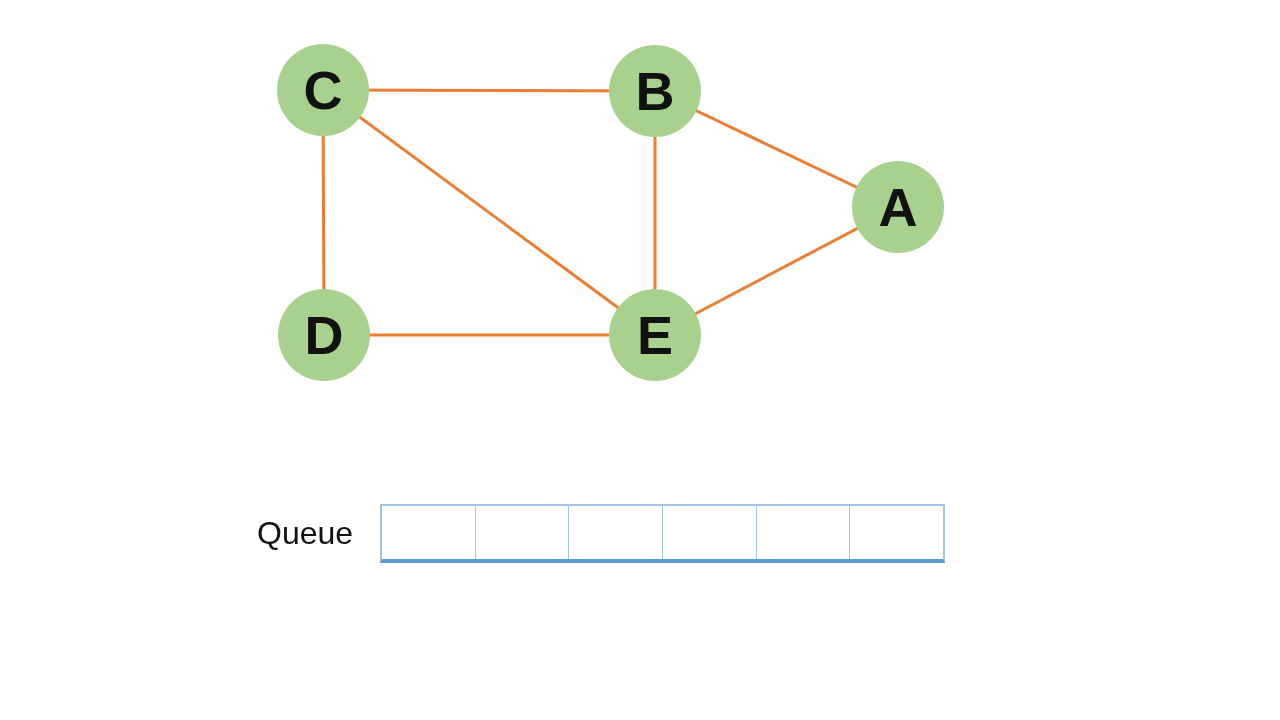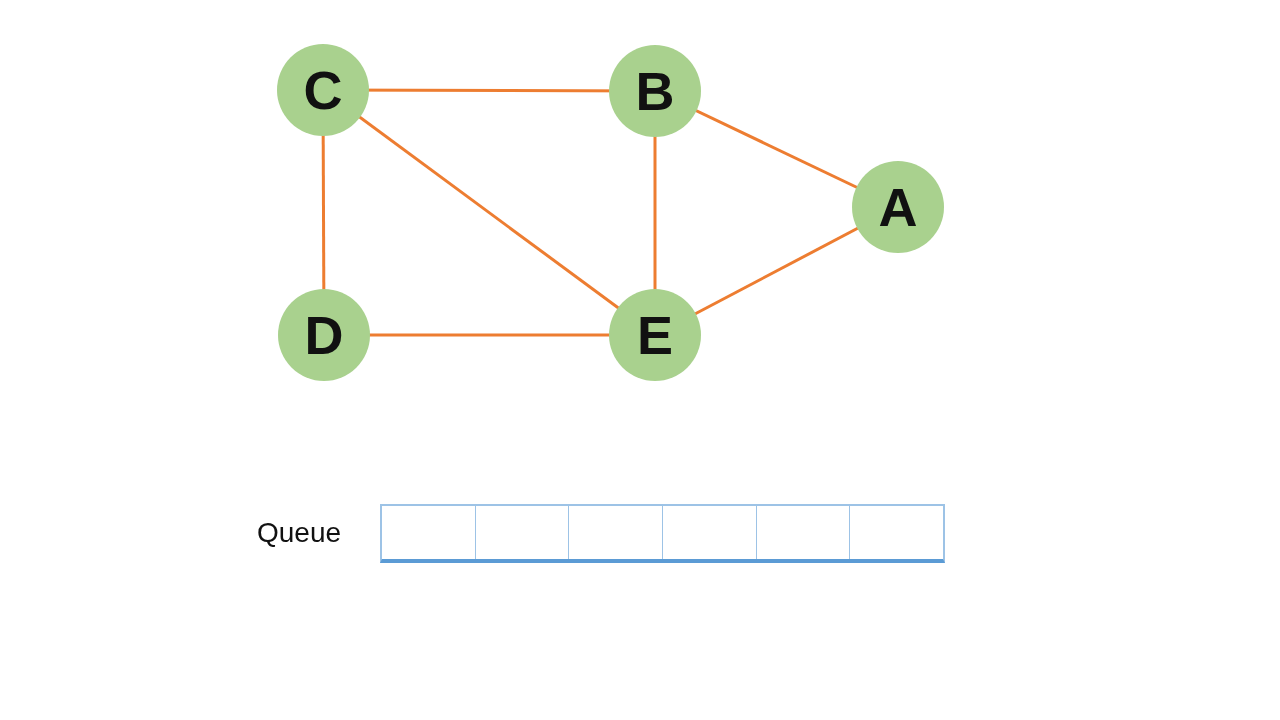--- a/index.html
+++ b/index.html
@@ -23,21 +23,21 @@
   .graph-svg text {
     font-family: "Liberation Sans", sans-serif;
     font-weight: bold;
     font-size: 54px;
     fill: var(--node-label, #111111);
   }
   .queue-label {
     position: absolute;
     left: 257px;
     top: 509px;
-    font-size: 28px;
+    font-size: 32px;
     line-height: 48px;
     color: #111111;
   }
   .queue-table {
     position: absolute;
     left: 380px;
     top: 504px;
     width: 565px;
     height: 59px;
     box-sizing: border-box;

